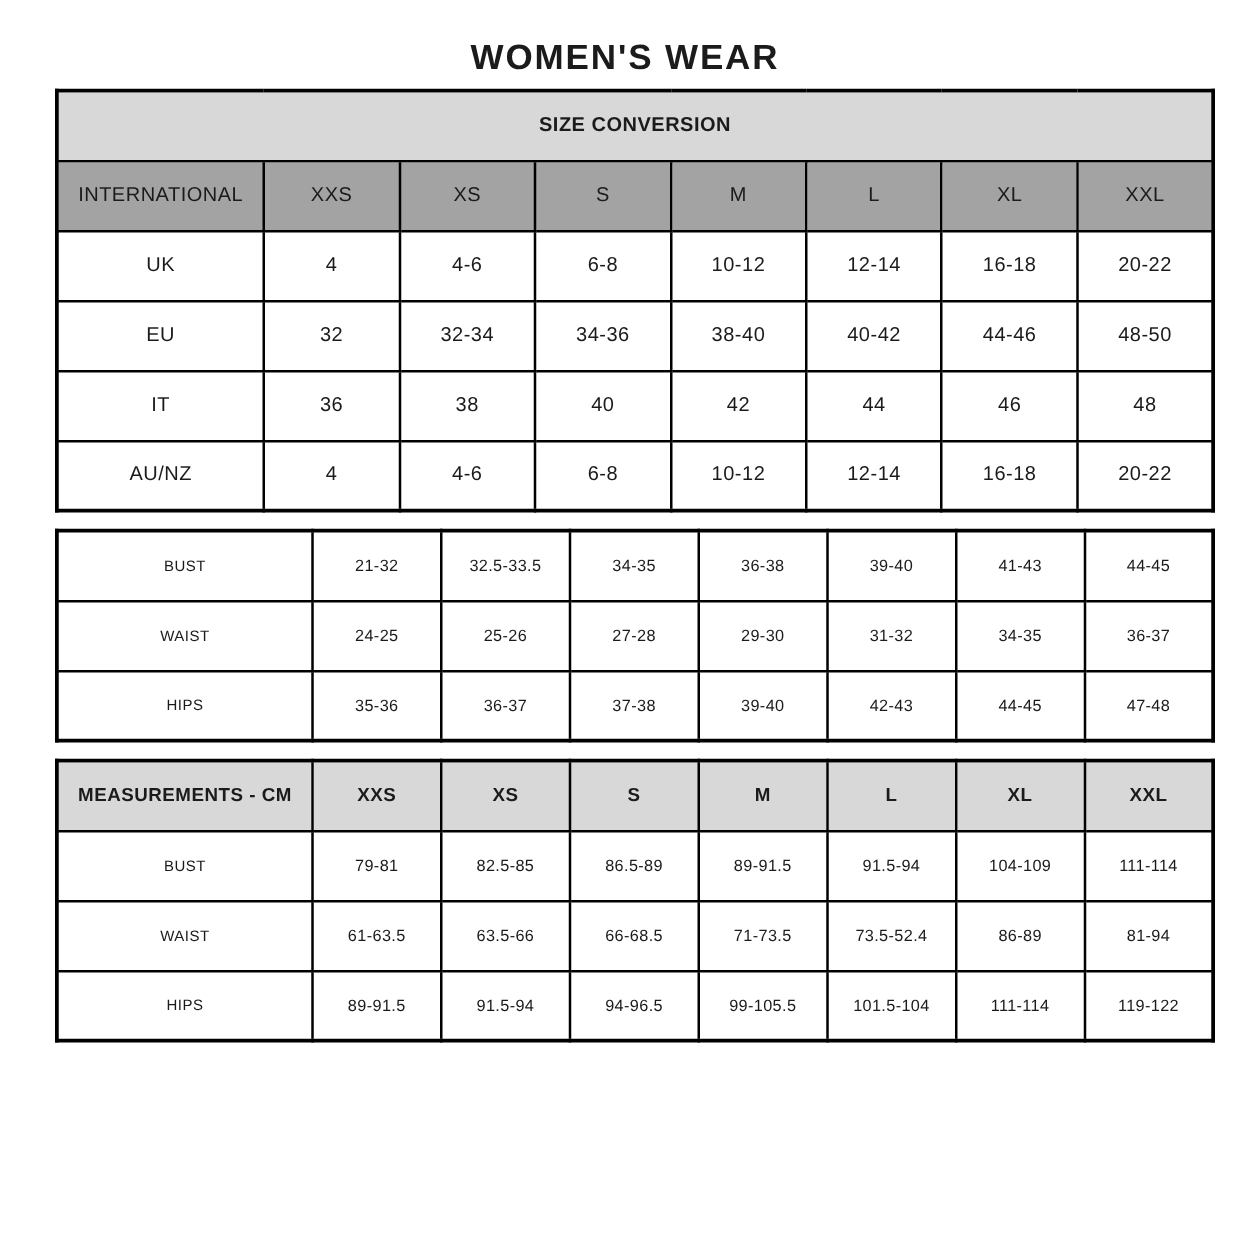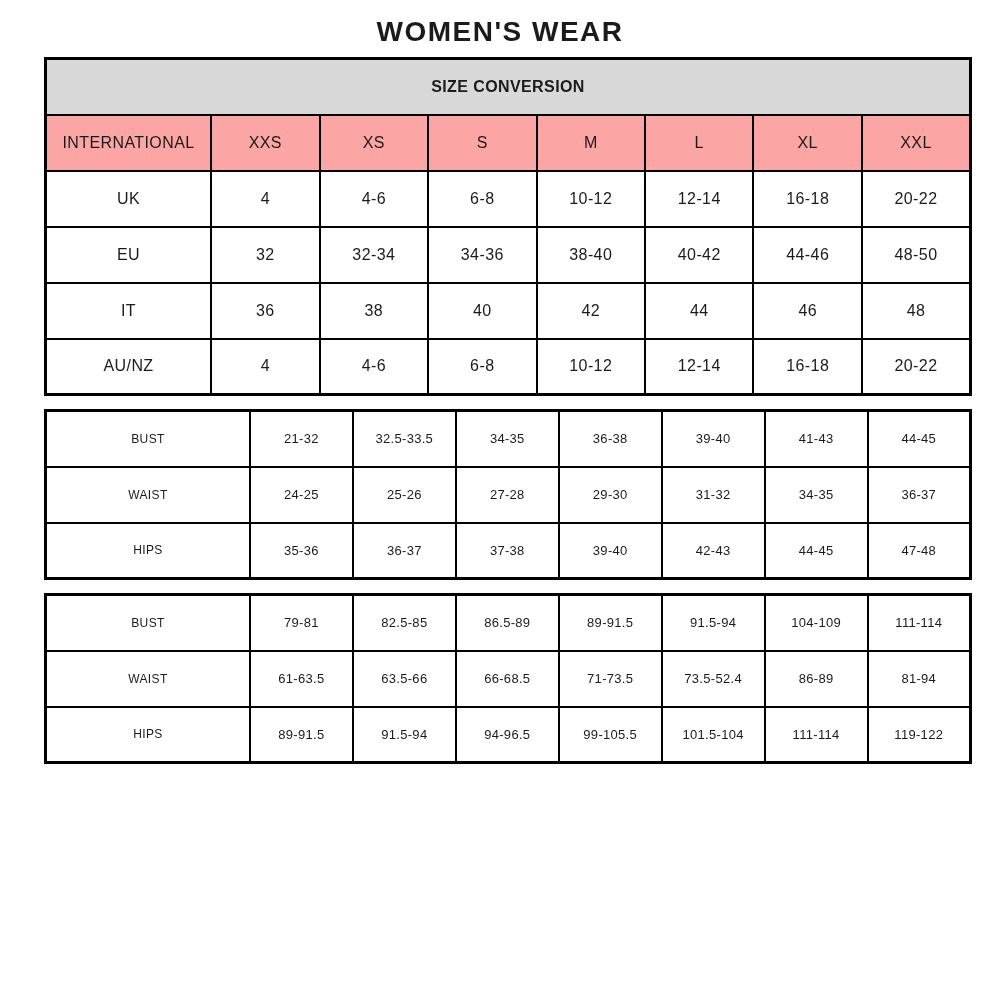--- a/index.html
+++ b/index.html
@@ -7,21 +7,21 @@
   body {
     width: 1000px;
     height: 1000px;
     background: var(--page-bg, #ffffff);
     font-family: "Liberation Sans", sans-serif;
     color: var(--text-color, #1b1b1b);
     overflow: hidden;
   }
   .title {
     margin: 0;
-    padding: 15px 0 0 0;
+    padding: 29px 0 0 0;
     text-align: center;
     font-size: 28px;
     line-height: 33px;
     font-weight: 700;
     letter-spacing: 1.5px;
   }
   .wrap { margin: 9px 28px 0 44px; }
   table.tbl {
     border-collapse: collapse;
     table-layout: fixed;
@@ -40,21 +40,21 @@
   
   td.banner {
     background: var(--header-bg, #d8d8d8);
     font-weight: 700;
     font-size: 16px;
     letter-spacing: 0.8px;
     height: 54px;
   }
   
   .t1 td { height: 56px; font-size: 16px; letter-spacing: 0.4px; }
-  .t1 td.hcell { background: #fca5a5; font-weight: 400; }
+  .t1 td.hcell { background: #a3a3a3; font-weight: 400; }
   
   .t2 td, .t3 td { height: 56px; }
   .t2 td.hcell, .t3 td.hcell {
     background: var(--header-bg, #d8d8d8);
     font-weight: 700;
     font-size: 15px;
     letter-spacing: 0.4px;
   }
   .t2 td.rlabel, .t3 td.rlabel { font-size: 12px; letter-spacing: 0.4px; }
   .t2 td.dcell, .t3 td.dcell { font-size: 13px; letter-spacing: 0.3px; }
@@ -182,20 +182,30 @@
         <col style="width: 11.1286%;">
         <col style="width: 11.1286%;">
         <col style="width: 11.1286%;">
         <col style="width: 11.1286%;">
         <col style="width: 11.1286%;">
         <col style="width: 11.1286%;">
         <col style="width: 11.1286%;">
       </colgroup>
       <tbody>
         <tr>
+          <td class="hcell">MEASUREMENTS - CM</td>
+          <td class="hcell">XXS</td>
+          <td class="hcell">XS</td>
+          <td class="hcell">S</td>
+          <td class="hcell">M</td>
+          <td class="hcell">L</td>
+          <td class="hcell">XL</td>
+          <td class="hcell">XXL</td>
+        </tr>
+        <tr>
           <td class="rlabel">BUST</td>
           <td class="dcell">79-81</td>
           <td class="dcell">82.5-85</td>
           <td class="dcell">86.5-89</td>
           <td class="dcell">89-91.5</td>
           <td class="dcell">91.5-94</td>
           <td class="dcell">104-109</td>
           <td class="dcell">111-114</td>
         </tr>
         <tr>

